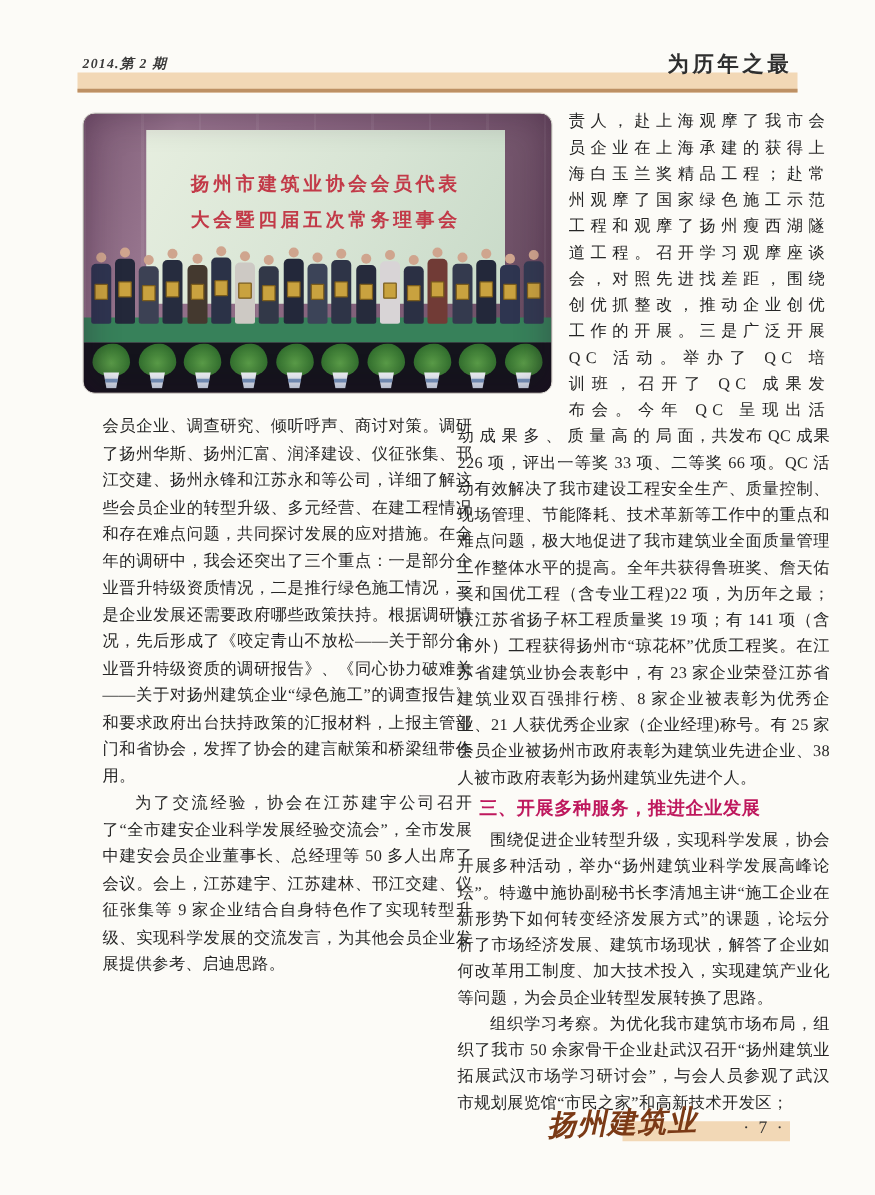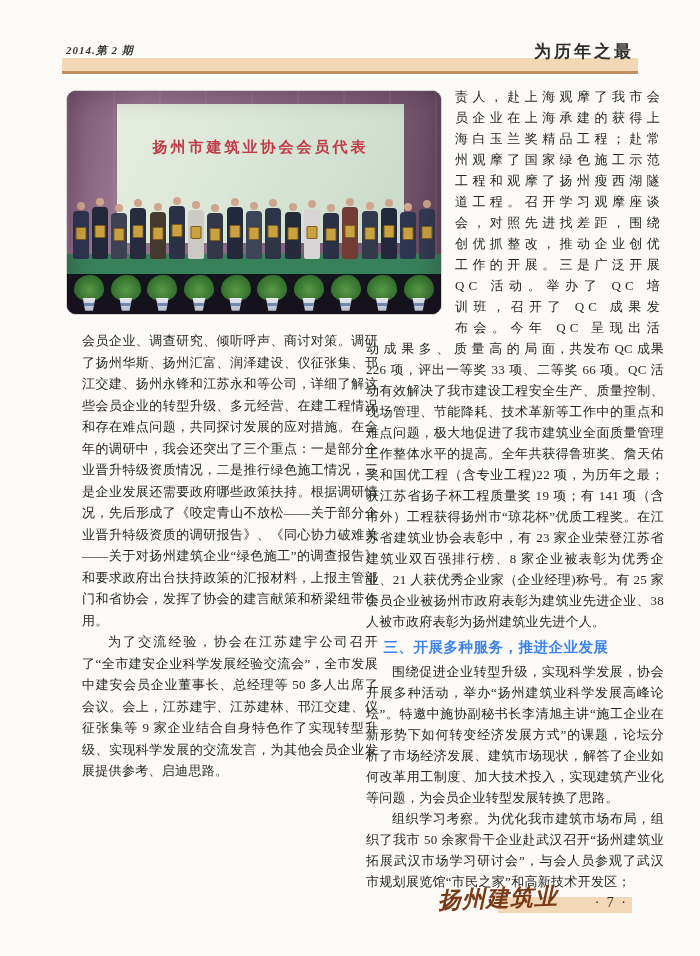--- a/index.html
+++ b/index.html
@@ -54,21 +54,21 @@
   
   .col-left{position:absolute;left:62px;top:330px;width:296px;
             font-size:13px;line-height:21.5px;letter-spacing:.3px;text-align:justify;margin-left:20px;}
   .col-right{position:absolute;left:366px;top:86px;width:298px;
              font-size:13px;line-height:21px;letter-spacing:.3px;text-align:justify;}
   .float-spacer{float:left;width:89px;height:252px;}
   .narrow-flow{letter-spacing:4.2px;}
   p.body-p{margin:0;}
   p.indent{text-indent:2em;}
   h3.sub-heading{font-family:"Liberation Sans","DejaVu Sans",sans-serif;font-size:14.5px;
-                 font-weight:bold;color:#3b82f6;margin:6px 0 4px;line-height:19px;letter-spacing:.5px;}
+                 font-weight:bold;color:#be185d;margin:6px 0 4px;line-height:19px;letter-spacing:.5px;}
   h3.ind2{text-indent:2em;}
   h3.ind1{text-indent:1.2em;}
 
   
   .footer{position:absolute;right:66px;top:882px;width:270px;height:34px;}
   .footer-band{position:absolute;right:2px;bottom:3px;width:134px;height:16px;background:#f2d8b6;}
   .footer-journal{position:absolute;right:76px;bottom:2px;font-family:"DejaVu Serif","Liberation Serif",serif;
                   font-style:italic;font-weight:bold;font-size:23px;color:#7b3a16;
                   letter-spacing:1px;transform:rotate(-2deg);}
   .footer-page{position:absolute;right:6px;bottom:5px;font-size:14px;color:#333;letter-spacing:2px;}
@@ -79,20 +79,21 @@
 <div class="page">
 
   <div class="header-band"></div>
   <span class="header-issue">2014.第 2 期</span>
   <span class="header-section">为历年之最</span>
 
   <div class="photo">
     <div class="ph-wall"></div>
     <div class="ph-screen">
       <div class="ph-banner l1">扬州市建筑业协会会员代表</div>
+      <div class="ph-banner l2">大会暨四届五次常务理事会</div>
     </div>
     <div class="ph-stage"></div>
     <div class="ph-front"></div>
     <div class="ph-people" id="ph-people">
         <div class="person" style="height: 58px;">
           <div class="head"></div>
           <div class="torso" style="height: 48px; background: rgb(46, 53, 80);"></div>
           <div class="plaque"></div>
         </div>
         <div class="person" style="height: 62px;">

